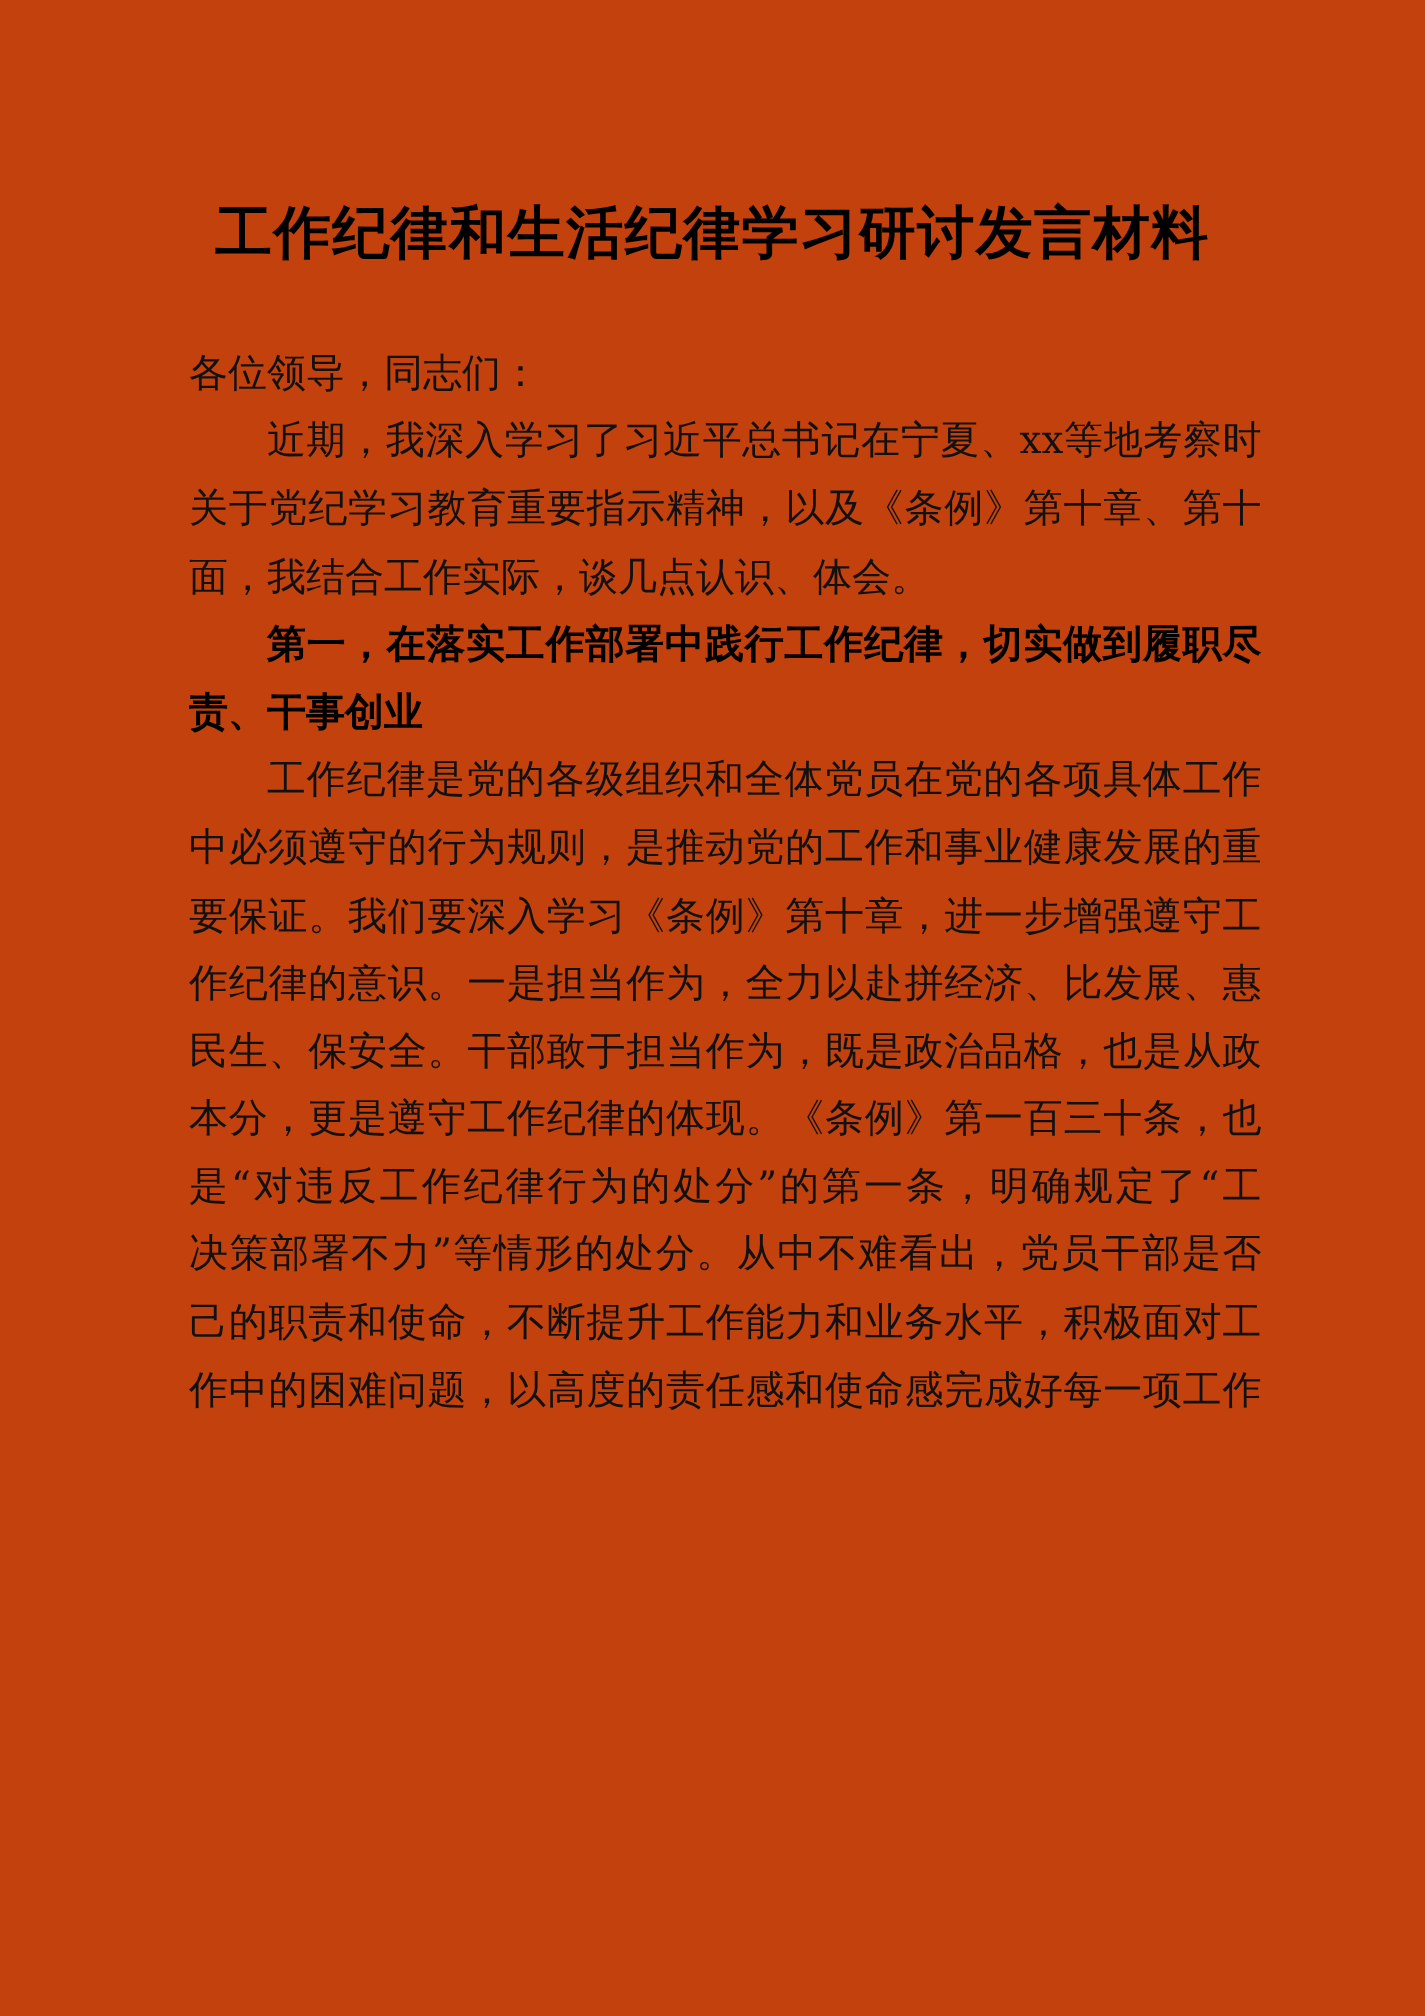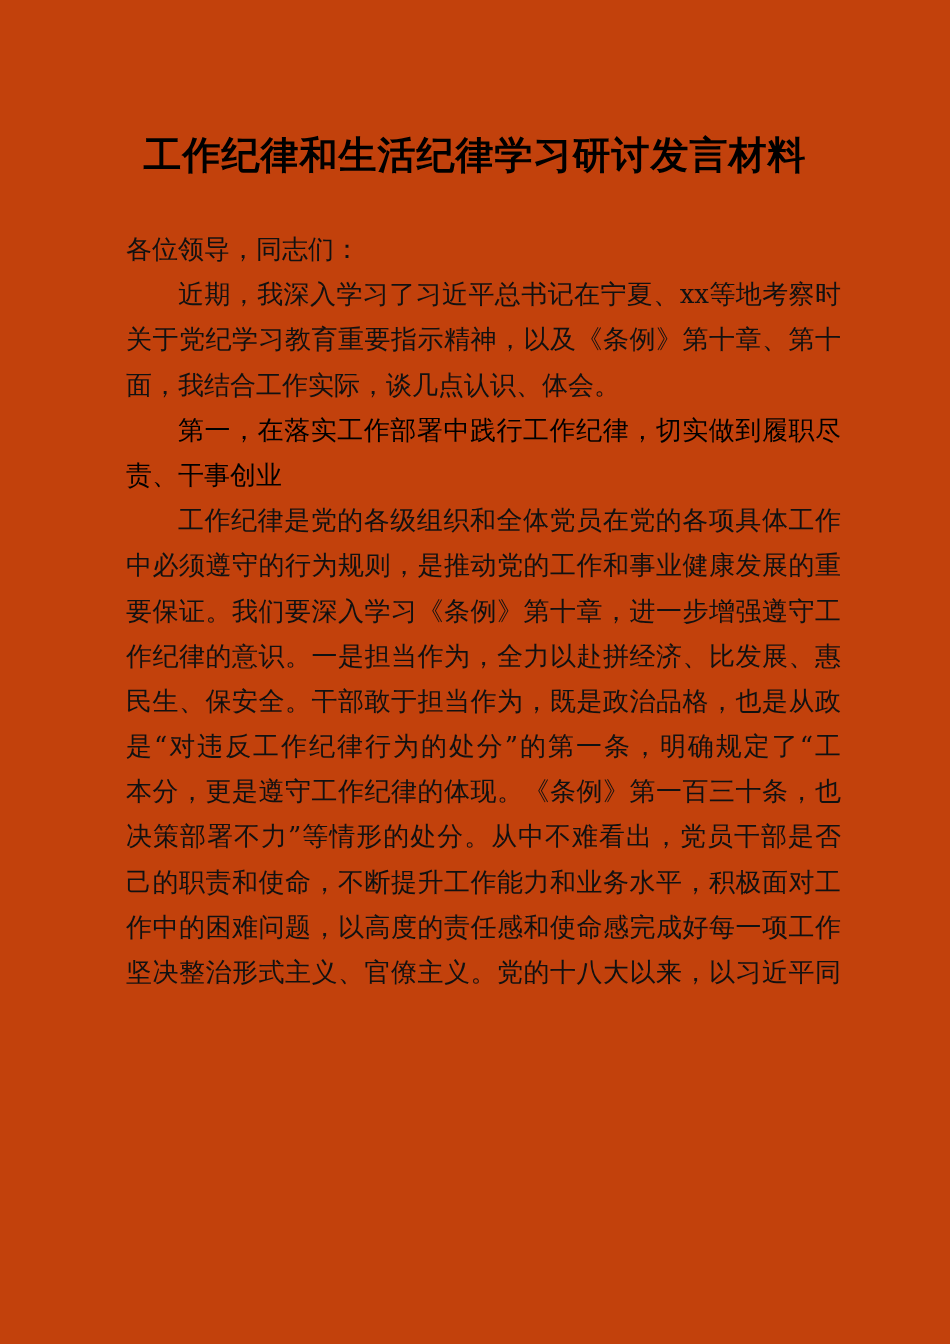--- a/index.html
+++ b/index.html
@@ -46,41 +46,40 @@
     overflow: hidden;
     white-space: normal;
   }
   .line.fill {
     text-align-last: justify;
   }
   .line.indent {
     text-indent: 2em;
   }
   .line.bold {
-    font-weight: normal;
+    font-weight: bold;
     color: #000000;
   }
 </style>
 </head>
 <body>
 
 <div class="page">
   <h1 class="title">工作纪律和生活纪律学习研讨发言材料</h1>
   <div class="content" id="content">
       <div class="line">各位领导，同志们：</div>
       <div class="line indent fill">近期，我深入学习了习近平总书记在宁夏、xx等地考察时</div>
       <div class="line fill">关于党纪学习教育重要指示精神，以及《条例》第十章、第十</div>
       <div class="line">面，我结合工作实际，谈几点认识、体会。</div>
       <div class="line bold indent fill">第一，在落实工作部署中践行工作纪律，切实做到履职尽</div>
       <div class="line bold">责、干事创业</div>
       <div class="line indent fill">工作纪律是党的各级组织和全体党员在党的各项具体工作</div>
       <div class="line fill">中必须遵守的行为规则，是推动党的工作和事业健康发展的重</div>
       <div class="line fill">要保证。我们要深入学习《条例》第十章，进一步增强遵守工</div>
       <div class="line fill">作纪律的意识。一是担当作为，全力以赴拼经济、比发展、惠</div>
       <div class="line fill">民生、保安全。干部敢于担当作为，既是政治品格，也是从政</div>
+      <div class="line fill">本分，更是遵守工作纪律的体现。《条例》第一百三十条，也</div>
       <div class="line fill">是“对违反工作纪律行为的处分”的第一条，明确规定了“工</div>
-      <div class="line fill">本分，更是遵守工作纪律的体现。《条例》第一百三十条，也</div>
       <div class="line fill">决策部署不力”等情形的处分。从中不难看出，党员干部是否</div>
       <div class="line fill">己的职责和使命，不断提升工作能力和业务水平，积极面对工</div>
       <div class="line fill">作中的困难问题，以高度的责任感和使命感完成好每一项工作</div>
-      <div class="line fill">坚决整治形式主义、官僚主义。党的十八大以来，以习近平同</div>
     </div>
 </div>
 
 </body></html>

